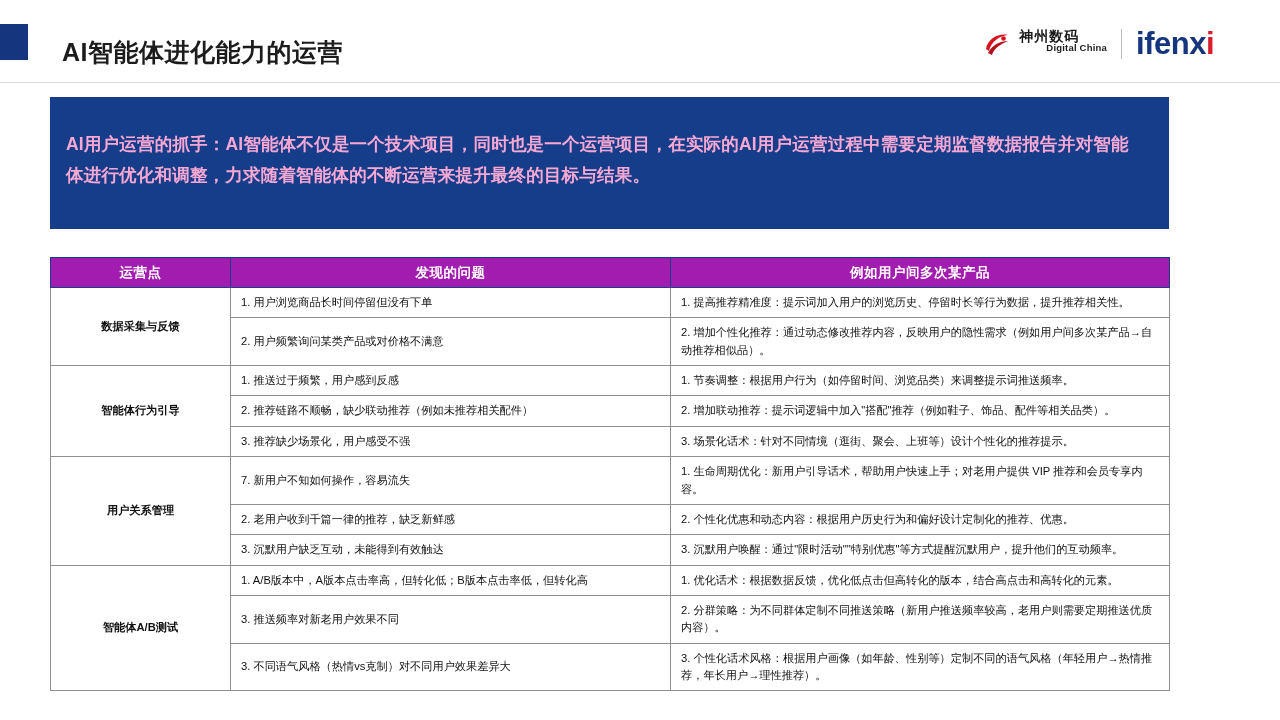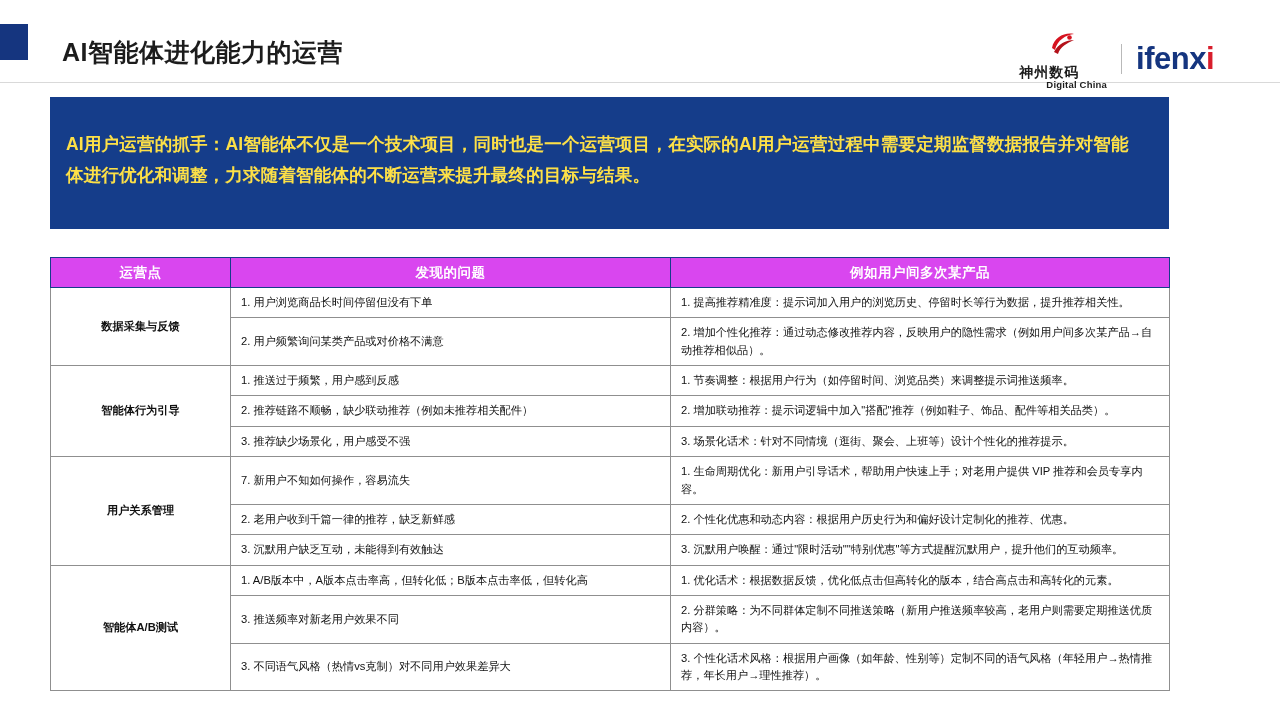--- a/index.html
+++ b/index.html
@@ -42,23 +42,21 @@
   .brand-area {
     position: absolute;
     right: 66px;
     top: 28px;
     display: flex;
     align-items: center;
     gap: 14px;
   }
   .dc-logo {
     display: flex;
-    align-items: center;
     gap: 7px;
-    flex-direction: column;
   }
   .dc-mark {
     width: 30px;
     height: 30px;
     position: relative;
   }
   .dc-text {
     line-height: 1.05;
   }
   .dc-text .cn {
@@ -95,41 +93,41 @@
     position: absolute;
     left: 50px;
     top: 97px;
     width: 1119px;
     height: 132px;
     background: #153d8a;
     box-sizing: border-box;
     padding: 32px 26px 0 16px;
   }
   .callout-text {
-    color: #fde047;
+    color: #f9a8d4;
     font-size: 17.5px;
     font-weight: bold;
     line-height: 1.75;
     letter-spacing: 0.2px;
   }
 
   
   .table-wrap {
     position: absolute;
     left: 50px;
     top: 257px;
     width: 1119px;
   }
   table.matrix {
     border-collapse: collapse;
     width: 100%;
     table-layout: fixed;
   }
   table.matrix th {
-    background: #d946ef;
+    background: #a21caf;
     color: #ffffff;
     font-size: 13.5px;
     font-weight: bold;
     height: 27px;
     border: 1px solid #153d8a;
     letter-spacing: 0.5px;
   }
   table.matrix td {
     border: 1px solid #8f8f8f;
     vertical-align: middle;

